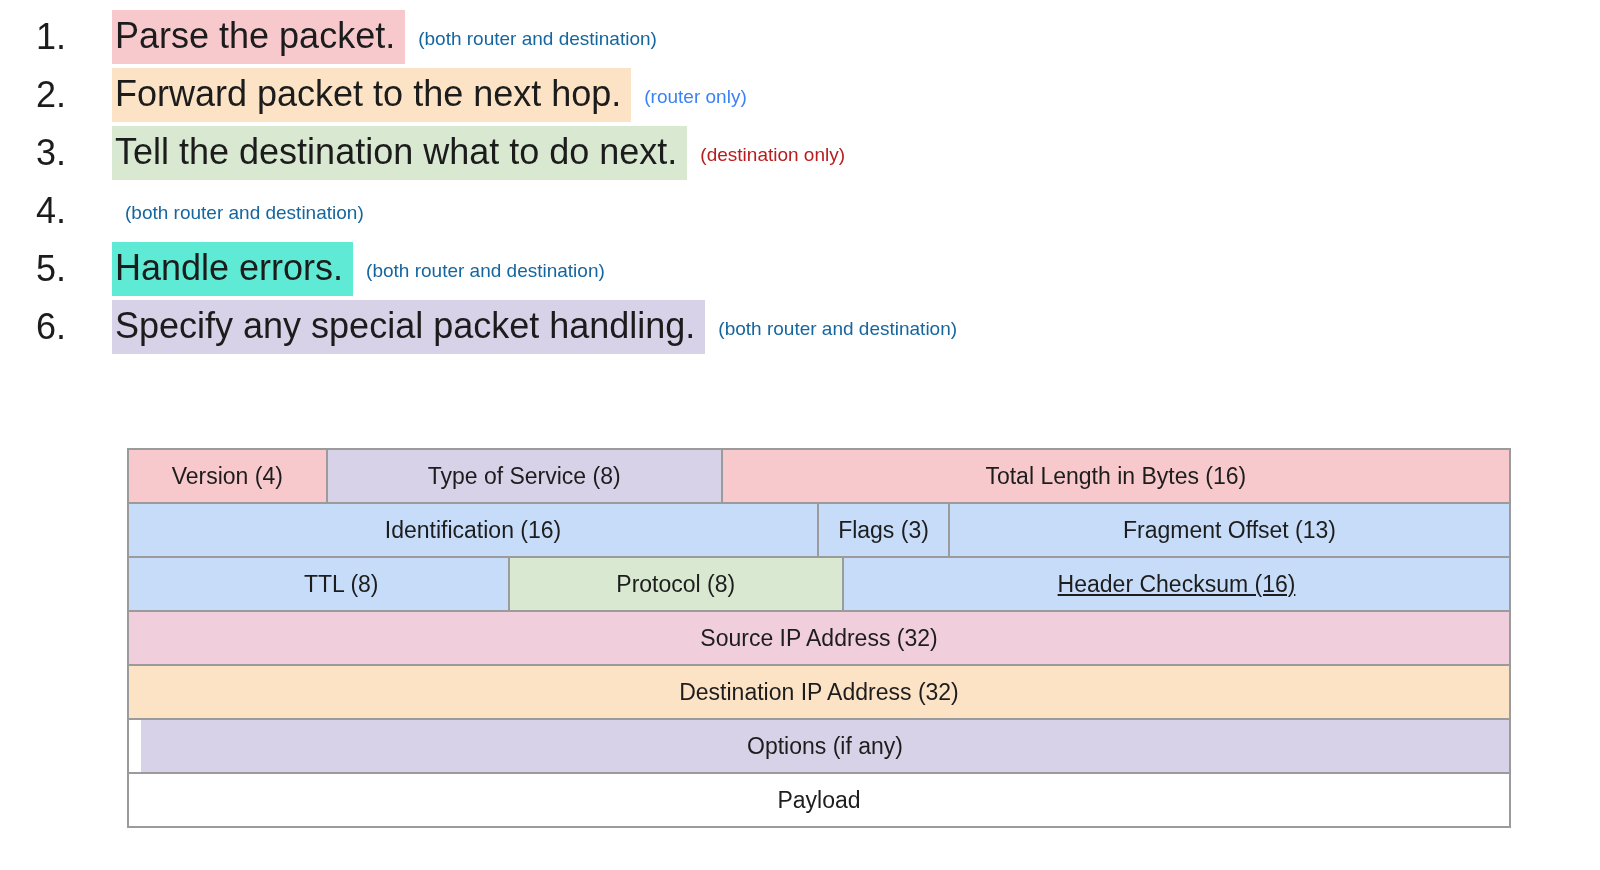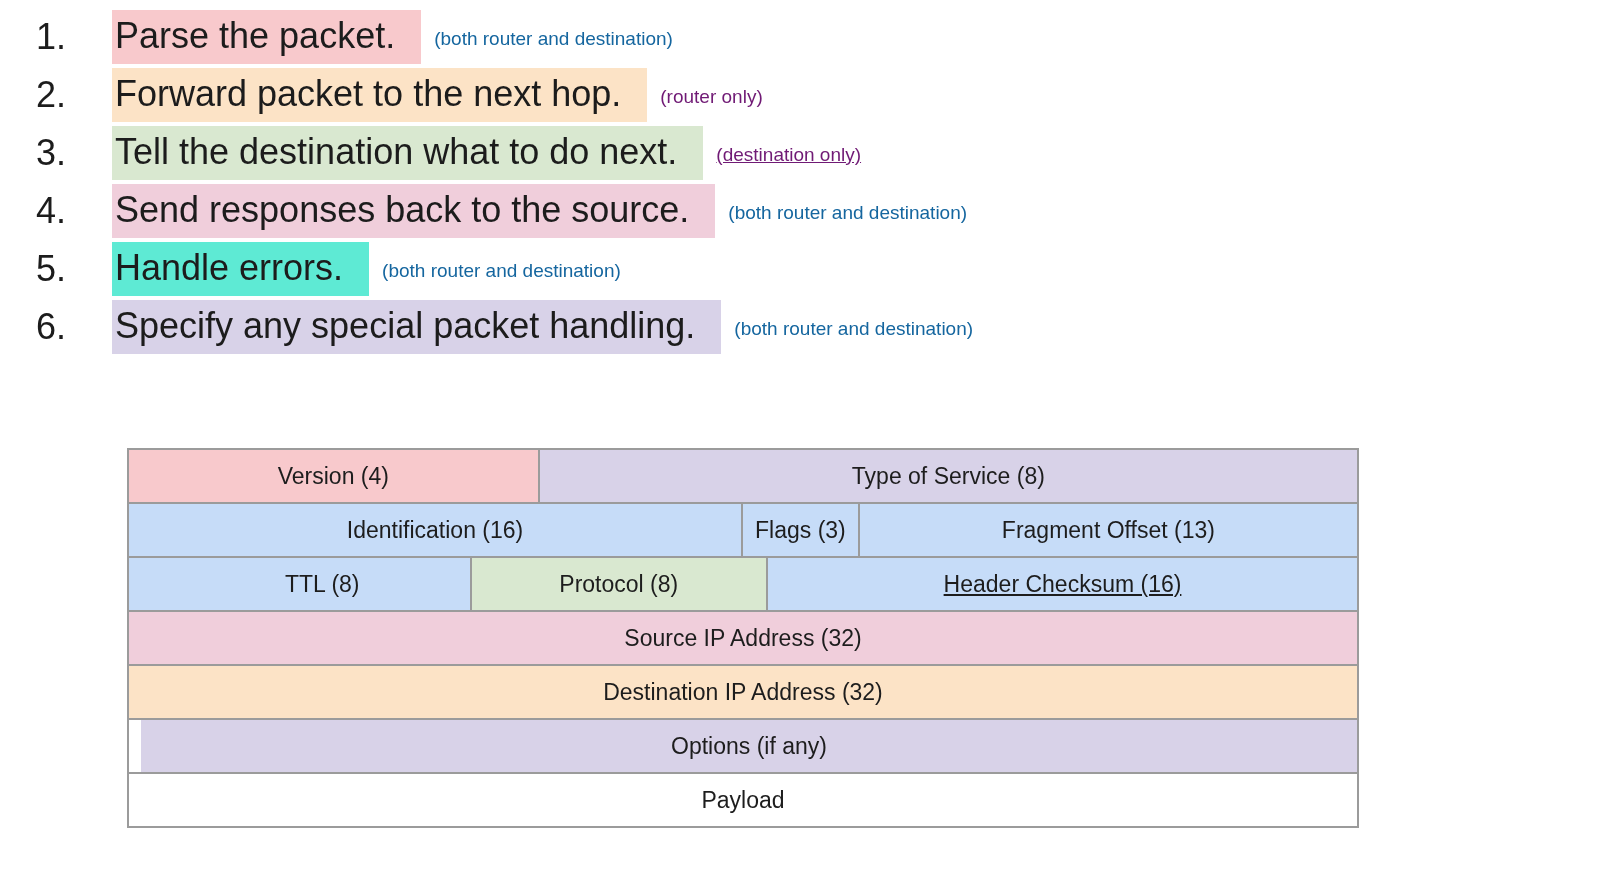--- a/index.html
+++ b/index.html
@@ -33,35 +33,35 @@
     line-height: 1.2;
     white-space: nowrap;
   }
   .task-num {
     display: inline-block;
     width: 76px;
     flex: 0 0 76px;
   }
   .task-text {
     display: inline-block;
-    padding: 4px 26px 6px 3px;
+    padding: 4px 10px 6px 3px;
   }
   .task-note {
     font-size: 19px;
     margin-left: 13px;
     position: relative;
     top: 2px;
   }
 
   
   .ipt {
     position: absolute;
     left: 127px;
     top: 448px;
-    width: 1232px;
+    width: 1384px;
     border: 2px solid #9b9b9b;
     box-sizing: border-box;
     font-size: 23px;
     color: #1d1d1d;
   }
   .ipt-row {
     display: flex;
     border-bottom: 2px solid #9b9b9b;
   }
   .ipt-row:last-child {
@@ -88,47 +88,47 @@
 <div class="slide">
   <div class="task-list">
       <div class="task-item">
         <span class="task-num">1.</span>
         <span class="task-text" style="background-color: rgb(248, 201, 204);">Parse the packet.</span>
         <span class="task-note" style="color: rgb(21, 102, 159);">(both router and destination)</span>
       </div>
       <div class="task-item">
         <span class="task-num">2.</span>
         <span class="task-text" style="background-color: rgb(252, 227, 198);">Forward packet to the next hop.</span>
-        <span class="task-note" style="color: #701a75;">(router only)</span>
+        <span class="task-note" style="color: #3b82f6;">(router only)</span>
       </div>
       <div class="task-item">
         <span class="task-num">3.</span>
         <span class="task-text" style="background-color: rgb(217, 232, 208);">Tell the destination what to do next.</span>
-        <span class="task-note" style="color: #701a75; text-decoration: underline;">(destination only)</span>
+        <span class="task-note" style="color: #b91c1c;">(destination only)</span>
       </div>
       <div class="task-item">
         <span class="task-num">4.</span>
-        <span class="task-text" style="background-color: rgb(240, 206, 219);">Send responses back to the source.</span>
         <span class="task-note" style="color: rgb(21, 102, 159);">(both router and destination)</span>
       </div>
       <div class="task-item">
         <span class="task-num">5.</span>
         <span class="task-text" style="background-color: #5eead4;">Handle errors.</span>
         <span class="task-note" style="color: rgb(21, 102, 159);">(both router and destination)</span>
       </div>
       <div class="task-item">
         <span class="task-num">6.</span>
         <span class="task-text" style="background-color: rgb(216, 210, 232);">Specify any special packet handling.</span>
         <span class="task-note" style="color: rgb(21, 102, 159);">(both router and destination)</span>
       </div>
     </div>
   <div class="ipt">
       <div class="ipt-row">
         <div class="ipt-cell" style="flex-grow: 4; background-color: rgb(248, 201, 204);">Version (4)</div>
         <div class="ipt-cell" style="flex-grow: 8; background-color: rgb(216, 210, 232);">Type of Service (8)</div>
+        <div class="ipt-cell" style="flex-grow: 16; background-color: rgb(248, 201, 204);">Total Length in Bytes (16)</div>
       </div>
       <div class="ipt-row">
         <div class="ipt-cell" style="flex-grow: 16; background-color: rgb(198, 220, 248);">Identification (16)</div>
         <div class="ipt-cell" style="flex-grow: 3; background-color: rgb(198, 220, 248);">Flags (3)</div>
         <div class="ipt-cell" style="flex-grow: 13; background-color: rgb(198, 220, 248);">Fragment Offset (13)</div>
       </div>
       <div class="ipt-row">
         <div class="ipt-cell" style="flex-grow: 8; background-color: rgb(198, 220, 248); padding-left: 46px;">TTL (8)</div>
         <div class="ipt-cell" style="flex-grow: 8; background-color: rgb(217, 232, 208);">Protocol (8)</div>
         <div class="ipt-cell" style="flex-grow: 16; background-color: rgb(198, 220, 248); text-decoration: underline;">Header Checksum (16)</div>

